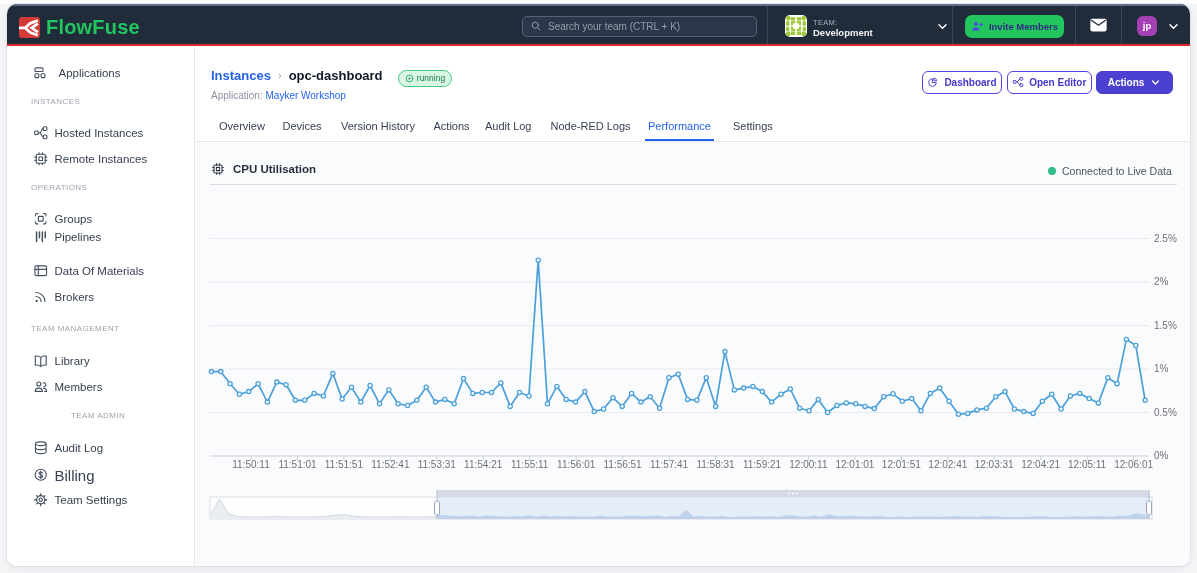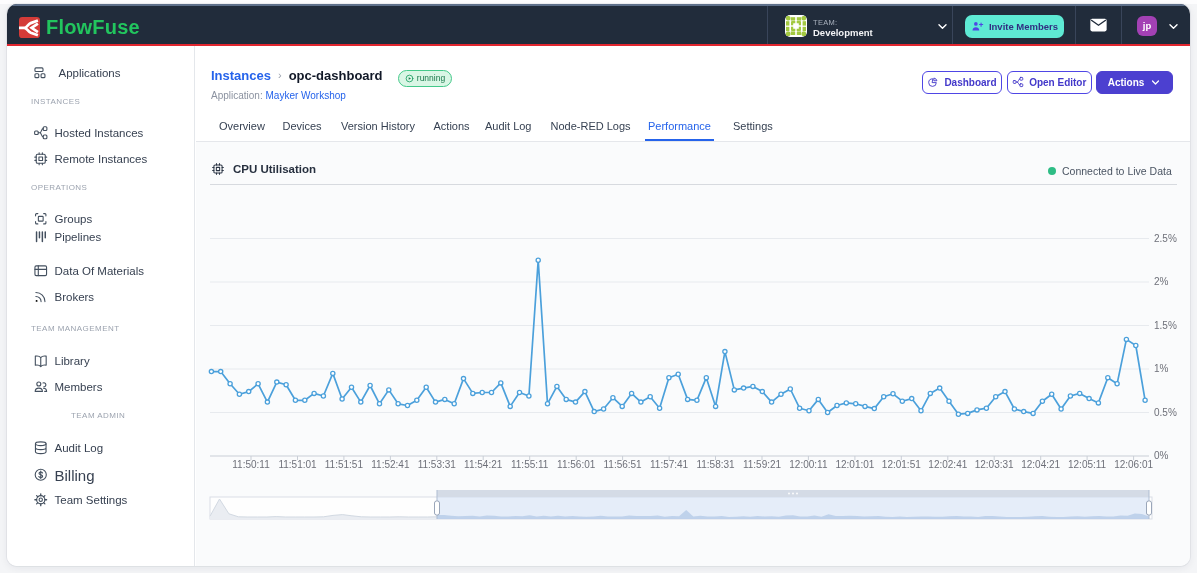--- a/index.html
+++ b/index.html
@@ -16,20 +16,27 @@
 </style></head><body>
 <div class="topstrip"></div>
 <div class="app">
 <div class="nav">
 <svg width="21" height="21" viewBox="0 0 100 100" style="position:absolute;left:12px;top:10.5px;">
         <rect x="0" y="0" width="100" height="100" rx="16" fill="#D43B38"></rect>
         <path d="M0 52 H25 C38 52 40 36 56 29 L90 17 M0 52 H25 C38 52 40 68 56 75 L90 87" stroke="#fff" stroke-width="13" fill="none" stroke-linecap="butt"></path>
         <path d="M90 31 L60 51.5 L90 72" stroke="#fff" stroke-width="13" fill="none" stroke-linecap="butt" stroke-linejoin="miter"></path>
       </svg>
 <div style="position:absolute;left:39px;top:9.5px;font-size:20px;font-weight:bold;color:#22c55e;letter-spacing:0.2px;">FlowFuse</div>
+<div style="position:absolute;left:515px;top:10px;width:235px;height:20.5px;background:#2B3648;border:1px solid #55607A;border-radius:5px;display:flex;align-items:center;padding-left:7px;gap:6px;">
+        <svg width="12" height="12" viewBox="0 0 24 24" fill="none" stroke="#8E99AC" stroke-width="2" stroke-linecap="round" stroke-linejoin="round">
+          <circle cx="10.5" cy="10.5" r="6.2"></circle>
+          <path d="M15.2 15.2 L20 20"></path>
+        </svg>
+        <span style="font-size:10px;color:#949DAD;">Search your team (CTRL + K)</span>
+      </div>
 <div class="vdiv" style="left:760px;"></div>
 <svg width="22" height="22" viewBox="0 0 22 22" style="position:absolute;left:778px;top:8.5px;">
         <rect width="22" height="22" rx="5" fill="#fff"></rect>
         <g fill="#A3C940">
           <rect x="1" y="1" width="4.4" height="4.4" rx="1.6"></rect>
           <rect x="16.6" y="1" width="4.4" height="4.4" rx="1.6"></rect>
           <rect x="5.8" y="2.2" width="4.4" height="3.4"></rect>
           <rect x="11.8" y="2.2" width="4.4" height="3.4"></rect>
           <rect x="1" y="6.2" width="3.4" height="4.4"></rect>
           <rect x="17.6" y="6.2" width="3.4" height="4.4"></rect>
@@ -46,21 +53,21 @@
           <rect x="10.3" y="5" width="1.4" height="12"></rect>
           <rect x="5" y="10.3" width="12" height="1.4"></rect>
         </g>
       </svg>
 <div style="position:absolute;left:806px;top:12px;font-size:7.5px;color:#A9B1BD;letter-spacing:0.3px;">TEAM:</div>
 <div style="position:absolute;left:806px;top:21px;font-size:9.5px;font-weight:bold;color:#F3F4F6;">Development</div>
 <div style="position:absolute;left:929px;top:13px;"><svg width="13" height="13" viewBox="0 0 24 24" fill="none" stroke="#fff" stroke-width="2.6" stroke-linecap="round" stroke-linejoin="round">
           <path d="M5.5 8.8 L12 15.2 L18.5 8.8"></path>
         </svg></div>
 <div class="vdiv" style="left:945px;"></div>
-<div style="position:absolute;left:958px;top:8.5px;width:99px;height:23.5px;background:#5eead4;border-radius:7px;display:flex;align-items:center;justify-content:center;gap:5px;white-space:nowrap;">
+<div style="position:absolute;left:958px;top:8.5px;width:99px;height:23.5px;background:#22c55e;border-radius:7px;display:flex;align-items:center;justify-content:center;gap:5px;white-space:nowrap;">
         <svg width="13" height="13" viewBox="0 0 24 24" fill="#4F46E5">
           <circle cx="9" cy="7.3" r="3.4"></circle>
           <path d="M2.8 19.2 c0-3.6 2.7-5.8 6.2-5.8 s6.2 2.2 6.2 5.8 Z"></path>
           <path d="M18.6 5.4 v6 M15.6 8.4 h6" stroke="#4F46E5" stroke-width="2" stroke-linecap="round" fill="none"></path>
         </svg>
         <span style="font-size:9.5px;font-weight:bold;color:#312E81;">Invite Members</span>
       </div>
 <div class="vdiv" style="left:1068px;"></div>
 <svg width="17" height="14" viewBox="0 0 24 19" style="position:absolute;left:1083px;top:12px;">
         <rect x="0.5" y="0.5" width="23" height="18" rx="2.5" fill="#fff"></rect>

